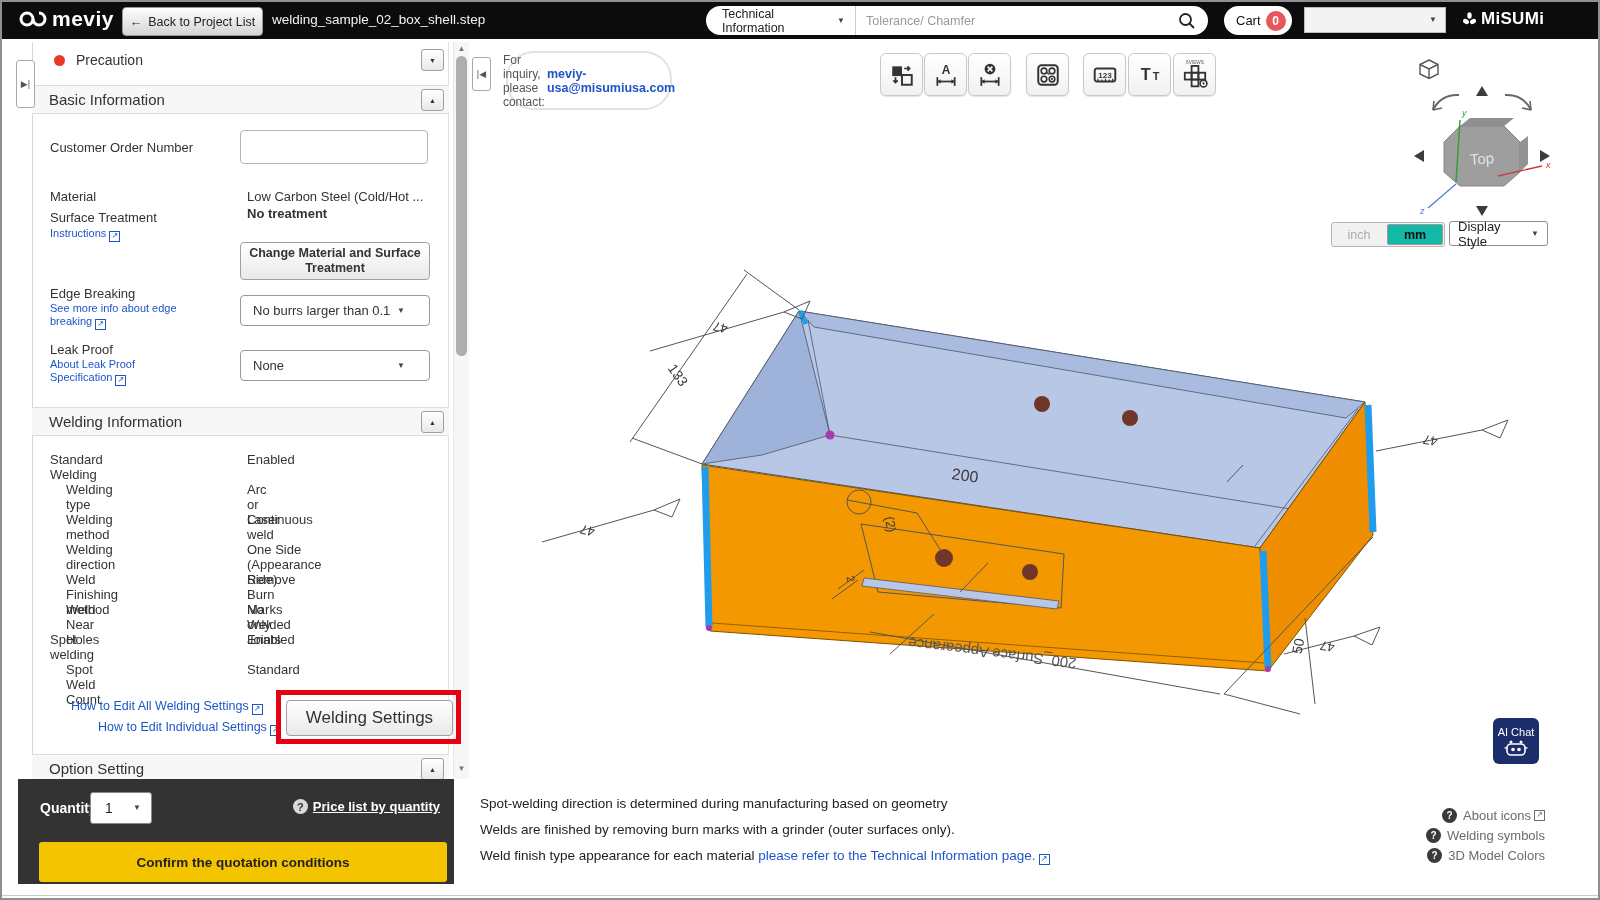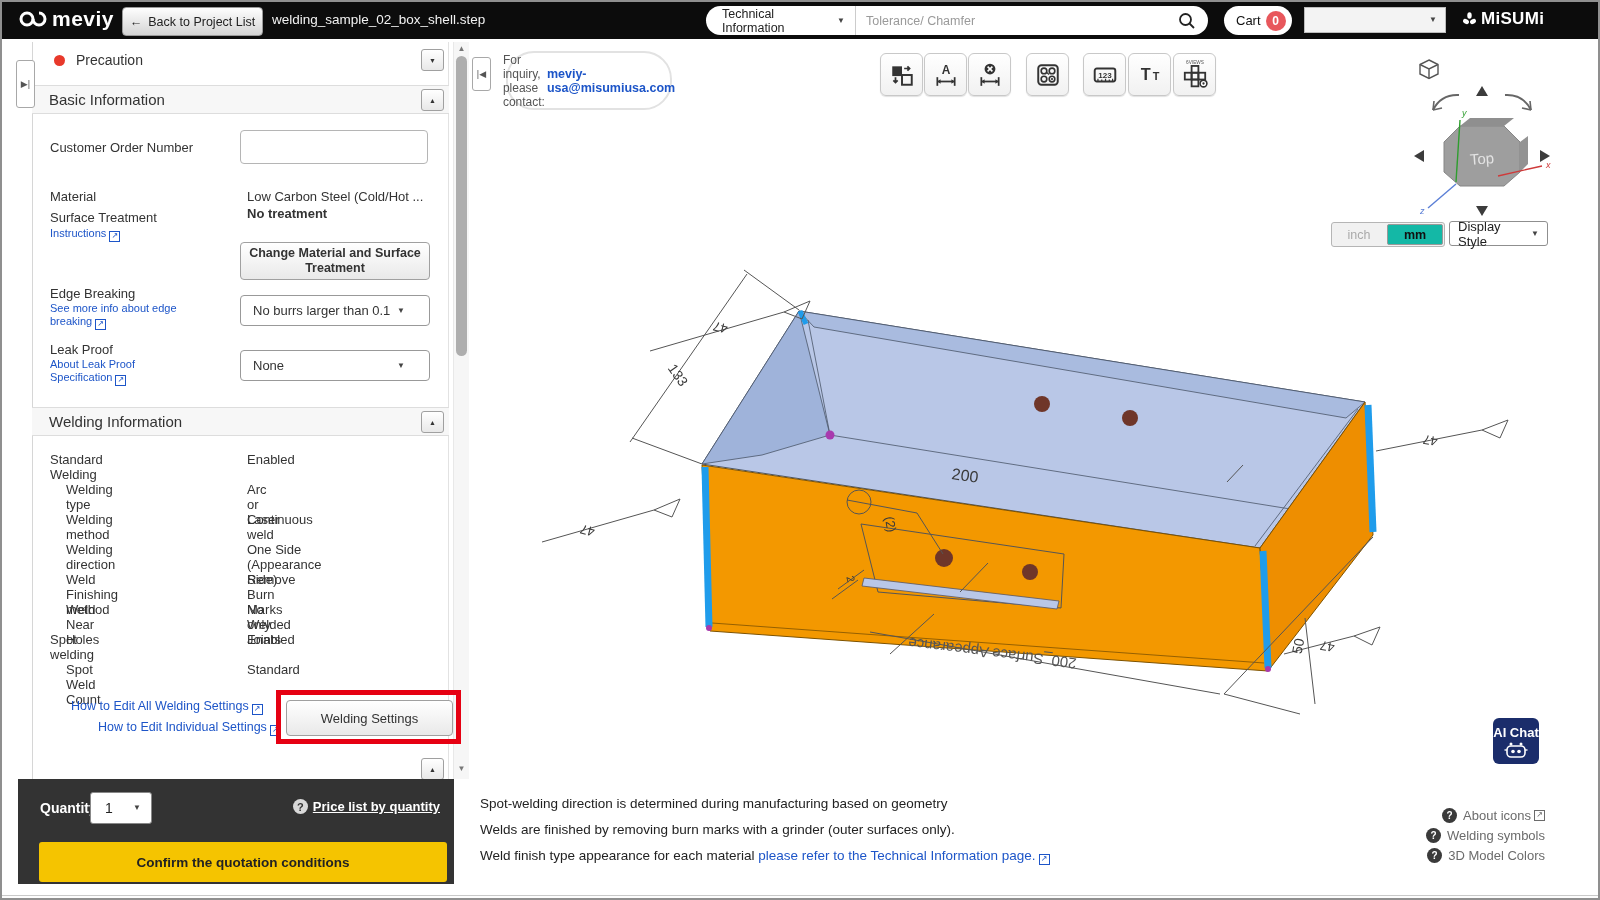--- a/index.html
+++ b/index.html
@@ -206,24 +206,27 @@
     <span class="abs val" style="left:245px;top:210px;">Standard</span>
   </div>
 
   <span class="abs bluelink" style="left:69px;top:697px;font-size:12.5px;">
     <span>How to Edit All Welding Settings</span><span class="ext">↗</span>
   </span>
   <span class="abs bluelink" style="left:96px;top:718px;font-size:12.5px;">
     <span>How to Edit Individual Settings</span><span class="ext">↗</span>
   </span>
   <div class="redbox"></div>
-  <div class="abs btn3d" style="left:284px;top:698px;width:165px;height:34px;font-size:13px;z-index:4;">
+  <div class="abs btn3d" style="left:284px;top:698px;width:165px;height:34px;font-size:17px;z-index:4;">
     <span>Welding Settings</span>
   </div>
 
+  <div class="sectionbar" style="top:752px;z-index:1;">
+    <span>Option Setting</span>
+  </div>
   <span class="togglebtn abs" style="left:419px;top:756px;z-index:1;">▲</span>
 
   <div class="sb">
     <span class="sbarrow" style="top:2px;">▲</span>
     <div class="sbthumb"></div>
     <span class="sbarrow" style="top:722px;">▼</span>
   </div>
 
   <div class="footerbar">
     <span class="abs" style="left:22px;top:21px;font-size:14px;font-weight:bold;color:#fff;">Quantity</span>
@@ -431,21 +434,21 @@
     </g>
   </svg>
 
   <div class="abs note" style="left:478px;top:794px;">Spot-welding direction is determined during manufacturing based on geometry</div>
   <div class="abs note" style="left:478px;top:820px;">Welds are finished by removing burn marks with a grinder (outer surfaces only).</div>
   <div class="abs note" style="left:478px;top:846px;">
     <span>Weld finish type appearance for each material </span><span style="color:#1d55c8;"><span>please refer to the Technical Information page.</span><span class="ext">↗</span></span>
   </div>
 
   <div class="aichat">
-    <span style="color:#fff;font-size:13px;font-weight:bold;">AI Chat</span>
+    <span style="color:#fff;font-size:11px;font-weight:normal;">AI Chat</span>
     <svg width="24" height="16" viewBox="0 0 24 16">
       <circle cx="7" cy="2" r="1.5" fill="#fff"></circle>
         <circle cx="17" cy="2" r="1.5" fill="#fff"></circle>
       <rect x="3" y="4" width="18" height="11" rx="4" fill="none" stroke="#fff" stroke-width="1.6"></rect>
       <circle cx="9" cy="9.5" r="1.8" fill="#fff"></circle>
         <circle cx="15" cy="9.5" r="1.8" fill="#fff"></circle>
       <line x1="0.5" y1="8" x2="3" y2="8" stroke="#fff" stroke-width="1.4"></line>
       <line x1="21" y1="8" x2="23.5" y2="8" stroke="#fff" stroke-width="1.4"></line>
     </svg>
   </div>

